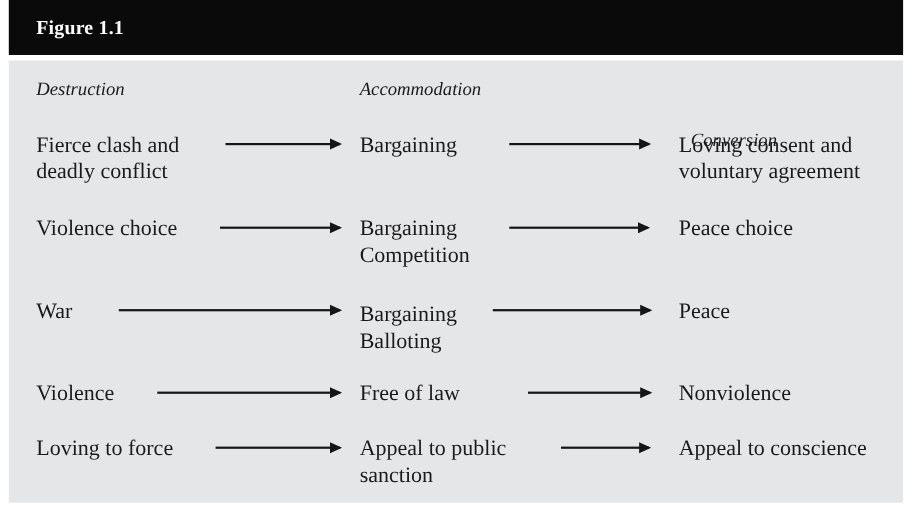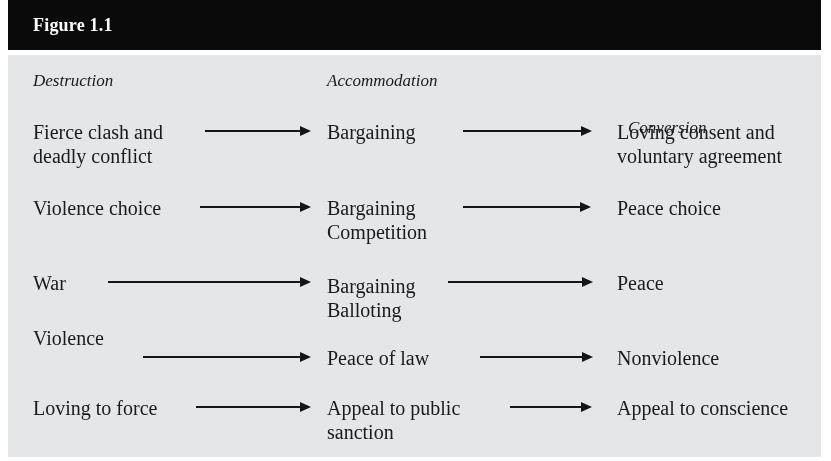--- a/index.html
+++ b/index.html
@@ -81,23 +81,23 @@
 <div>
   <div class="cell c1" style="top:271px">War</div>
   <div class="arrow" style="left:108px; top:281px; width:201px"></div>
   <div class="cell c2" style="top:274px">Bargaining
 Balloting</div>
   <div class="arrow" style="left:448px; top:281px; width:143px"></div>
   <div class="cell c3" style="top:271px">Peace</div>
 </div>
 
 <div>
-  <div class="cell c1" style="top:326px">Violence</div>
+  <div class="cell c1" style="top:346px">Violence</div>
   <div class="arrow" style="left:143px; top:356px; width:166px"></div>
-  <div class="cell c2" style="top:346px">Peace of law</div>
+  <div class="cell c2" style="top:346px">Free of law</div>
   <div class="arrow" style="left:480px; top:356px; width:111px"></div>
   <div class="cell c3" style="top:346px">Nonviolence</div>
 </div>
 
 <div>
   <div class="cell c1" style="top:396px">Loving to force</div>
   <div class="arrow" style="left:196px; top:406px; width:113px"></div>
   <div class="cell c2" style="top:396px">Appeal to public
 sanction</div>
   <div class="arrow" style="left:510px; top:406px; width:80px"></div>

